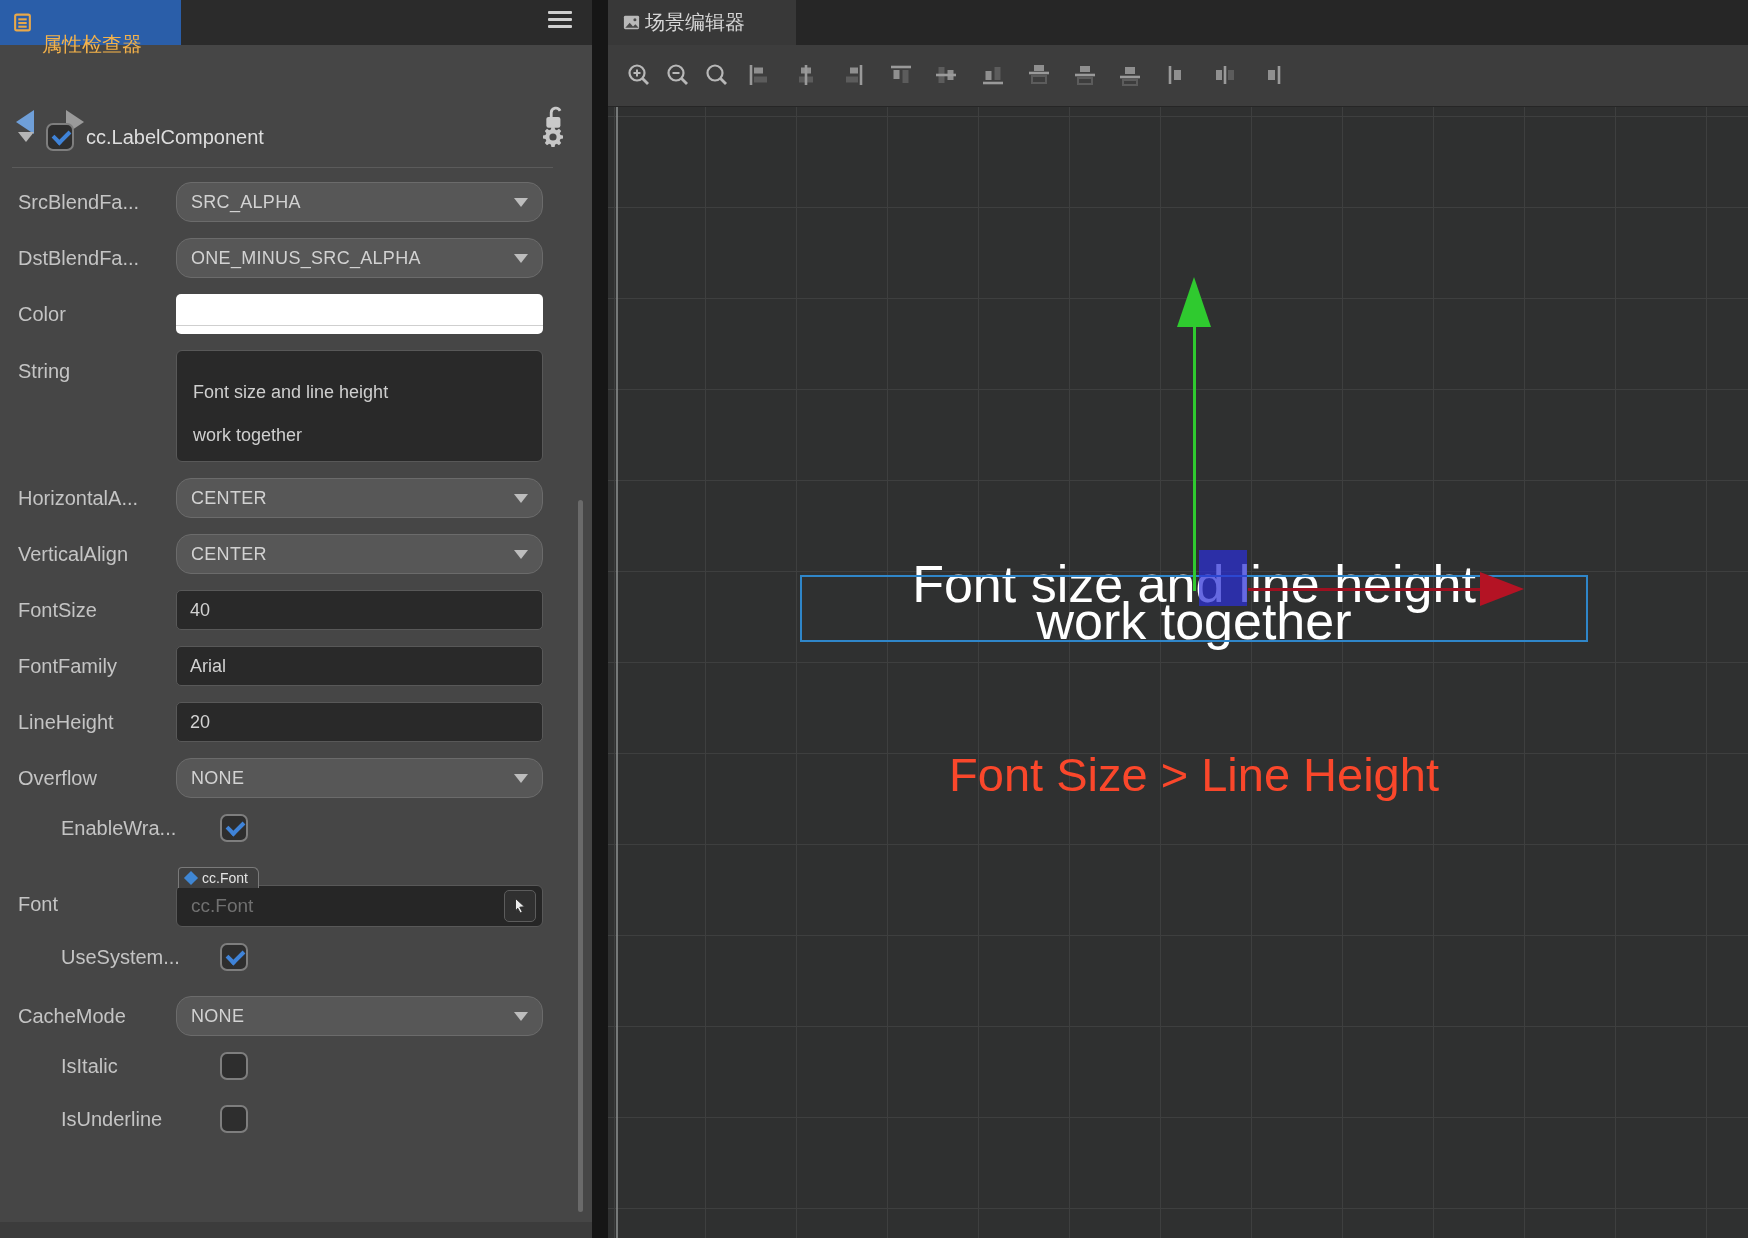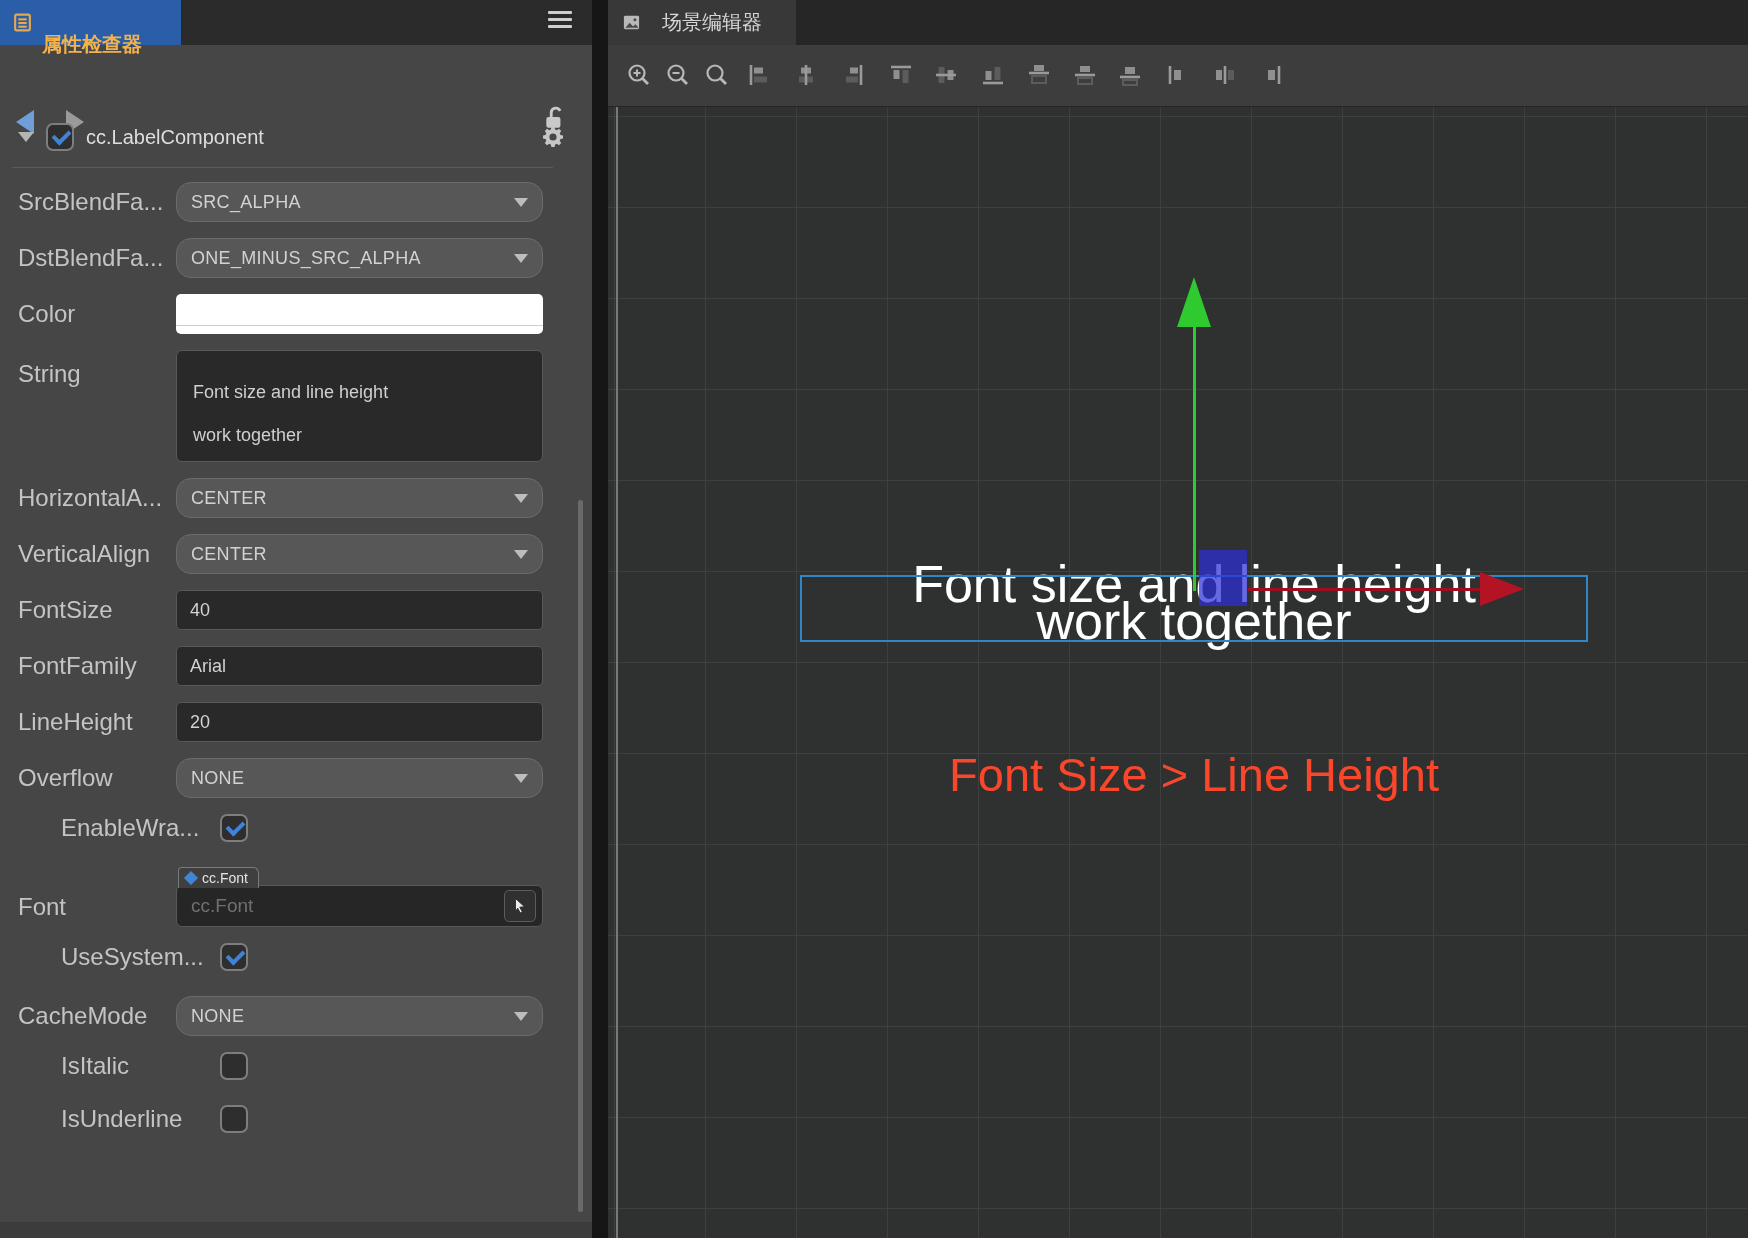--- a/index.html
+++ b/index.html
@@ -4,21 +4,21 @@
 <style>
   html,body{margin:0;padding:0;background:#111;}
   #app{position:relative;width:1748px;height:1238px;overflow:hidden;background:#1a1a1a;
        font-family:"Liberation Sans","DejaVu Sans",sans-serif;-webkit-font-smoothing:antialiased;}
 
   
   #inspector{position:absolute;left:0;top:0;width:592px;height:1238px;background:#464646;}
   #insp-tabbar{position:absolute;left:0;top:0;width:592px;height:45px;background:#2b2b2b;}
   #insp-tab{position:absolute;left:0;top:0;height:45px;width:181px;background:#2a5ea9;
             display:flex;align-items:center;gap:9px;padding:0 12px;box-sizing:border-box;}
-  #insp-tab .tabtxt{color:#f4b24a;font-size:20px;font-weight:bold;white-space:nowrap;margin-top:44px;}
+  #insp-tab .tabtxt{color:#f4b24a;font-size:20px;font-weight:normal;white-space:nowrap;margin-top:44px;}
   #insp-menu{position:absolute;right:20px;top:11px;width:24px;height:22px;cursor:pointer;}
   #insp-menu i{display:block;width:24px;height:3px;background:#cfcfcf;margin:0 0 4px 0;border-radius:1px;}
 
   #insp-nav{position:absolute;left:0;top:45px;width:592px;height:66px;}
   .arrow-left{position:absolute;left:16px;top:65px;width:0;height:0;
      border-top:12px solid transparent;border-bottom:12px solid transparent;border-right:18px solid #6f9fd8;}
   .arrow-right{position:absolute;left:66px;top:65px;width:0;height:0;
      border-top:12px solid transparent;border-bottom:12px solid transparent;border-left:18px solid #9a9a9a;}
   #insp-lock{position:absolute;right:24px;top:58px;width:26px;height:30px;}
 
@@ -29,21 +29,21 @@
             border-top:10px solid #b5b5b5;}
   .cbx{width:28px;height:28px;border:2px solid #7e7e7e;border-radius:7px;background:#2e2e2e;
        box-sizing:border-box;position:relative;flex:none;}
   .cbx.checked::after{content:"";position:absolute;left:5px;top:5px;width:13px;height:7px;
        border-left:4px solid #3f83d8;border-bottom:4px solid #3f83d8;transform:rotate(-45deg);}
   #comp-name{color:#dedede;font-size:20px;flex:1;}
   #comp-gear{width:24px;height:24px;cursor:pointer;margin-right:-22px;}
   #comp-divider{border:none;border-top:1px solid #5b5b5b;margin:4px -10px 14px -6px;}
 
   .prop{display:flex;align-items:center;margin-bottom:16px;}
-  .plabel{width:158px;flex:none;color:#c4c4c4;font-size:24px;}
+  .plabel{width:158px;flex:none;color:#c4c4c4;font-size:20px;}
   .select{flex:1;height:40px;background:#575757;border:1px solid #6b6b6b;border-radius:15px;
           display:flex;align-items:center;padding:0 14px;box-sizing:border-box;cursor:pointer;}
   .select .sval{flex:1;color:#d2d2d2;font-size:18px;letter-spacing:.3px;}
   .sarrow{width:0;height:0;border-left:7px solid transparent;border-right:7px solid transparent;
           border-top:9px solid #bdbdbd;}
   .tinput{flex:1;height:40px;background:#292929;border:1px solid #585858;border-radius:5px;
           color:#d2d2d2;font-size:18px;padding:0 13px;box-sizing:border-box;outline:none;
           font-family:"Liberation Sans","DejaVu Sans",sans-serif;}
   .colorwell{flex:1;height:40px;background:#ffffff;border-radius:5px;position:relative;cursor:pointer;}
   .alpha-line{position:absolute;left:0;right:0;bottom:8px;height:1px;background:#cfcfcf;}
@@ -67,21 +67,21 @@
   #insp-scrollbar{position:absolute;left:578px;top:500px;width:5px;height:712px;background:#6a6a6a;border-radius:3px;}
   #insp-footer{position:absolute;left:0;bottom:0;width:592px;height:16px;background:#3c3c3c;}
 
   
   #panel-gap{position:absolute;left:592px;top:0;width:16px;height:1238px;background:#161616;}
 
   
   #scene{position:absolute;left:608px;top:0;width:1140px;height:1238px;background:#2f3030;}
   #scene-tabbar{position:absolute;left:0;top:0;width:1140px;height:45px;background:#262626;}
   #scene-tab{position:absolute;left:0;top:0;width:188px;height:45px;background:#383838;
-             display:flex;align-items:center;gap:21px;padding:0 14px;box-sizing:border-box;}
+             display:flex;align-items:center;gap:4px;padding:0 14px;box-sizing:border-box;}
   #scene-tab .tabtxt{color:#d6d6d6;font-size:20px;white-space:nowrap;}
   #scene-toolbar{position:absolute;left:0;top:45px;width:1140px;height:61px;background:#3d3d3d;}
   .ticon{position:absolute;top:17px;width:26px;height:26px;cursor:pointer;}
 
   #canvas{position:absolute;left:0;top:106px;width:1140px;height:1132px;background:#2f3030;border-top:1px solid #262626;
      background-image:
        repeating-linear-gradient(to right,#3e3f3f 0 1px,transparent 1px 91px),
        repeating-linear-gradient(to bottom,#3e3f3f 0 1px,transparent 1px 91px);
      background-position:6px 9px;overflow:hidden;}
   #edge-guide{position:absolute;left:8px;top:0;width:2px;height:1132px;background:#8f9191;opacity:.75;}

